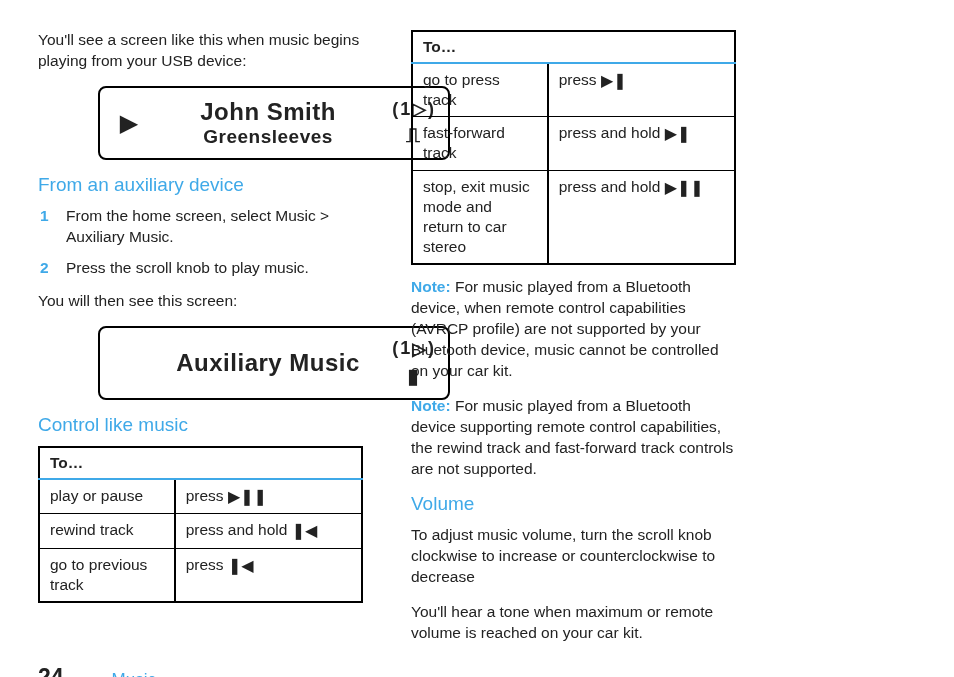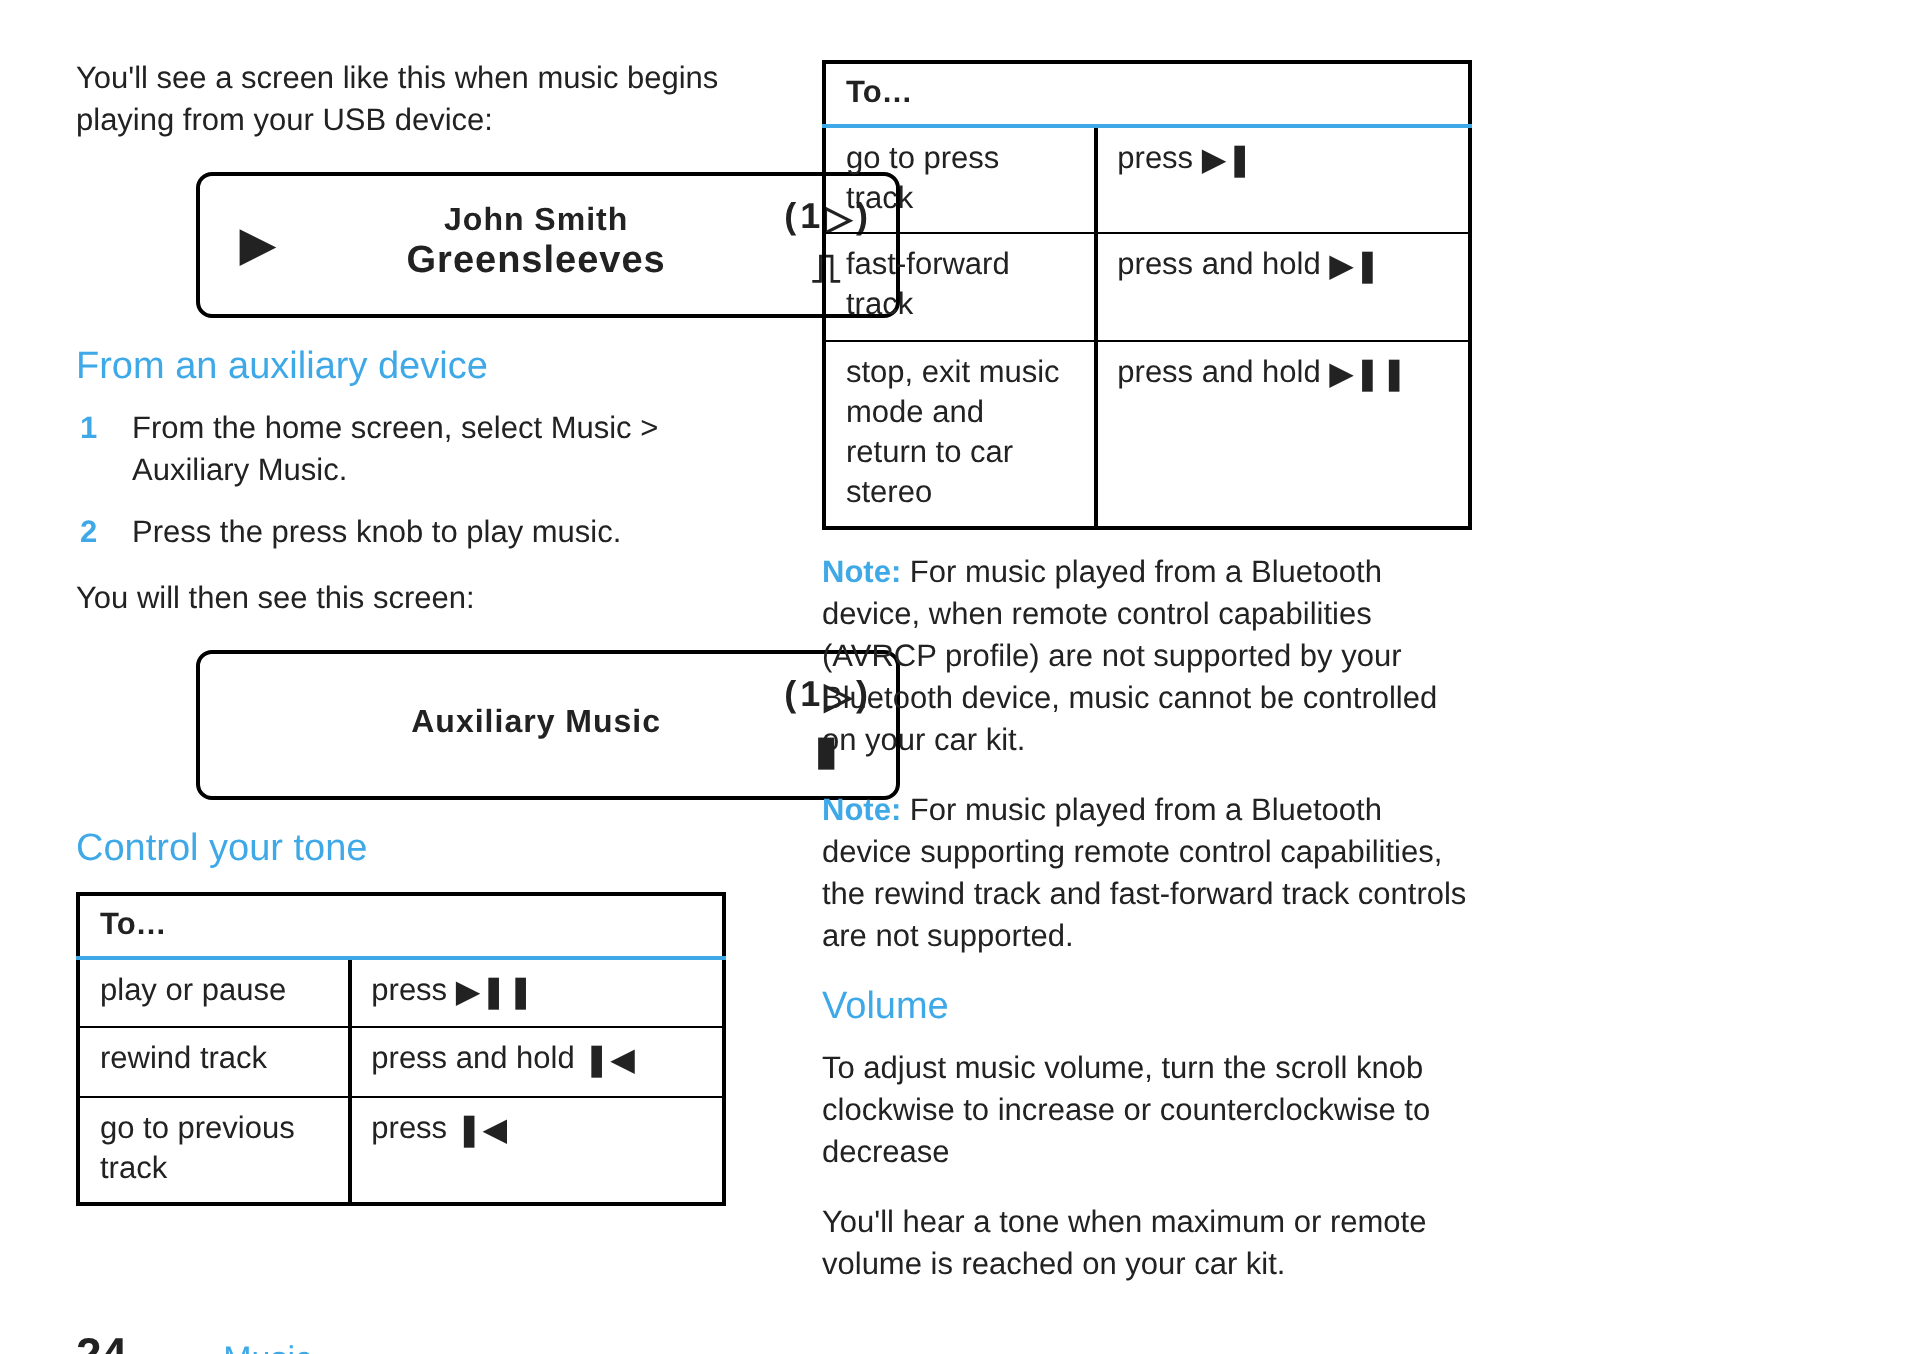--- a/index.html
+++ b/index.html
@@ -42,21 +42,21 @@
     display: flex;
     align-items: center;
   }
   .screen-box .left-icon {
     width: 30px; text-align: center; font-size: 24px;
   }
   .screen-box .center {
     flex: 1; text-align: center;
     font-family: "Arial Black", Impact, sans-serif; font-weight: 900; letter-spacing:.5px;
   }
-  .screen-box .center .line1 { font-size: 16px; }
+  .screen-box .center .line1 { font-size: 24px; }
   .screen-box .center .line2 { font-size: 19px; }
   .screen-box .right-icons {
     display: flex; flex-direction: column; align-items: center; gap: 4px;
     font-family: Arial, sans-serif;
   }
   .right-icons .top {
     display: flex; align-items: center; gap: 2px;
     font-weight: 900; font-size: 18px;
   }
   .right-icons .bottom { font-size: 20px; font-weight: 900; }
@@ -112,37 +112,37 @@
         <div class="right-icons">
           <div class="top">(<span>1</span><span>▷</span>)</div>
           <div class="bottom">⎍</div>
         </div>
       </div>
 
       <div class="heading">From an auxiliary device</div>
 
       <ol class="steps">
         <li><span class="num">1</span><span>From the home screen, select Music &gt; Auxiliary Music.</span></li>
-        <li><span class="num">2</span><span>Press the press knob to play music.</span></li>
+        <li><span class="num">2</span><span>Press the scroll knob to play music.</span></li>
       </ol>
 
       <p>You will then see this screen:</p>
 
       <div class="screen-box">
         <div class="left-icon"></div>
         <div class="center">
           <div class="line1">Auxiliary Music</div>
         </div>
         <div class="right-icons">
           <div class="top">(<span>1</span><span>▷</span>)</div>
           <div class="bottom">▮</div>
         </div>
       </div>
 
-      <div class="heading">Control your tone</div>
+      <div class="heading">Control like music</div>
 
       <table class="ctrl" style="margin-left:0;">
         <tbody>
             <tr>
               <th colspan="2">To…</th>
             </tr>
         <tr>
           <td>play or pause</td>
           <td><span>press </span><span class="glyph">▶❚❚</span></td>
         </tr>

